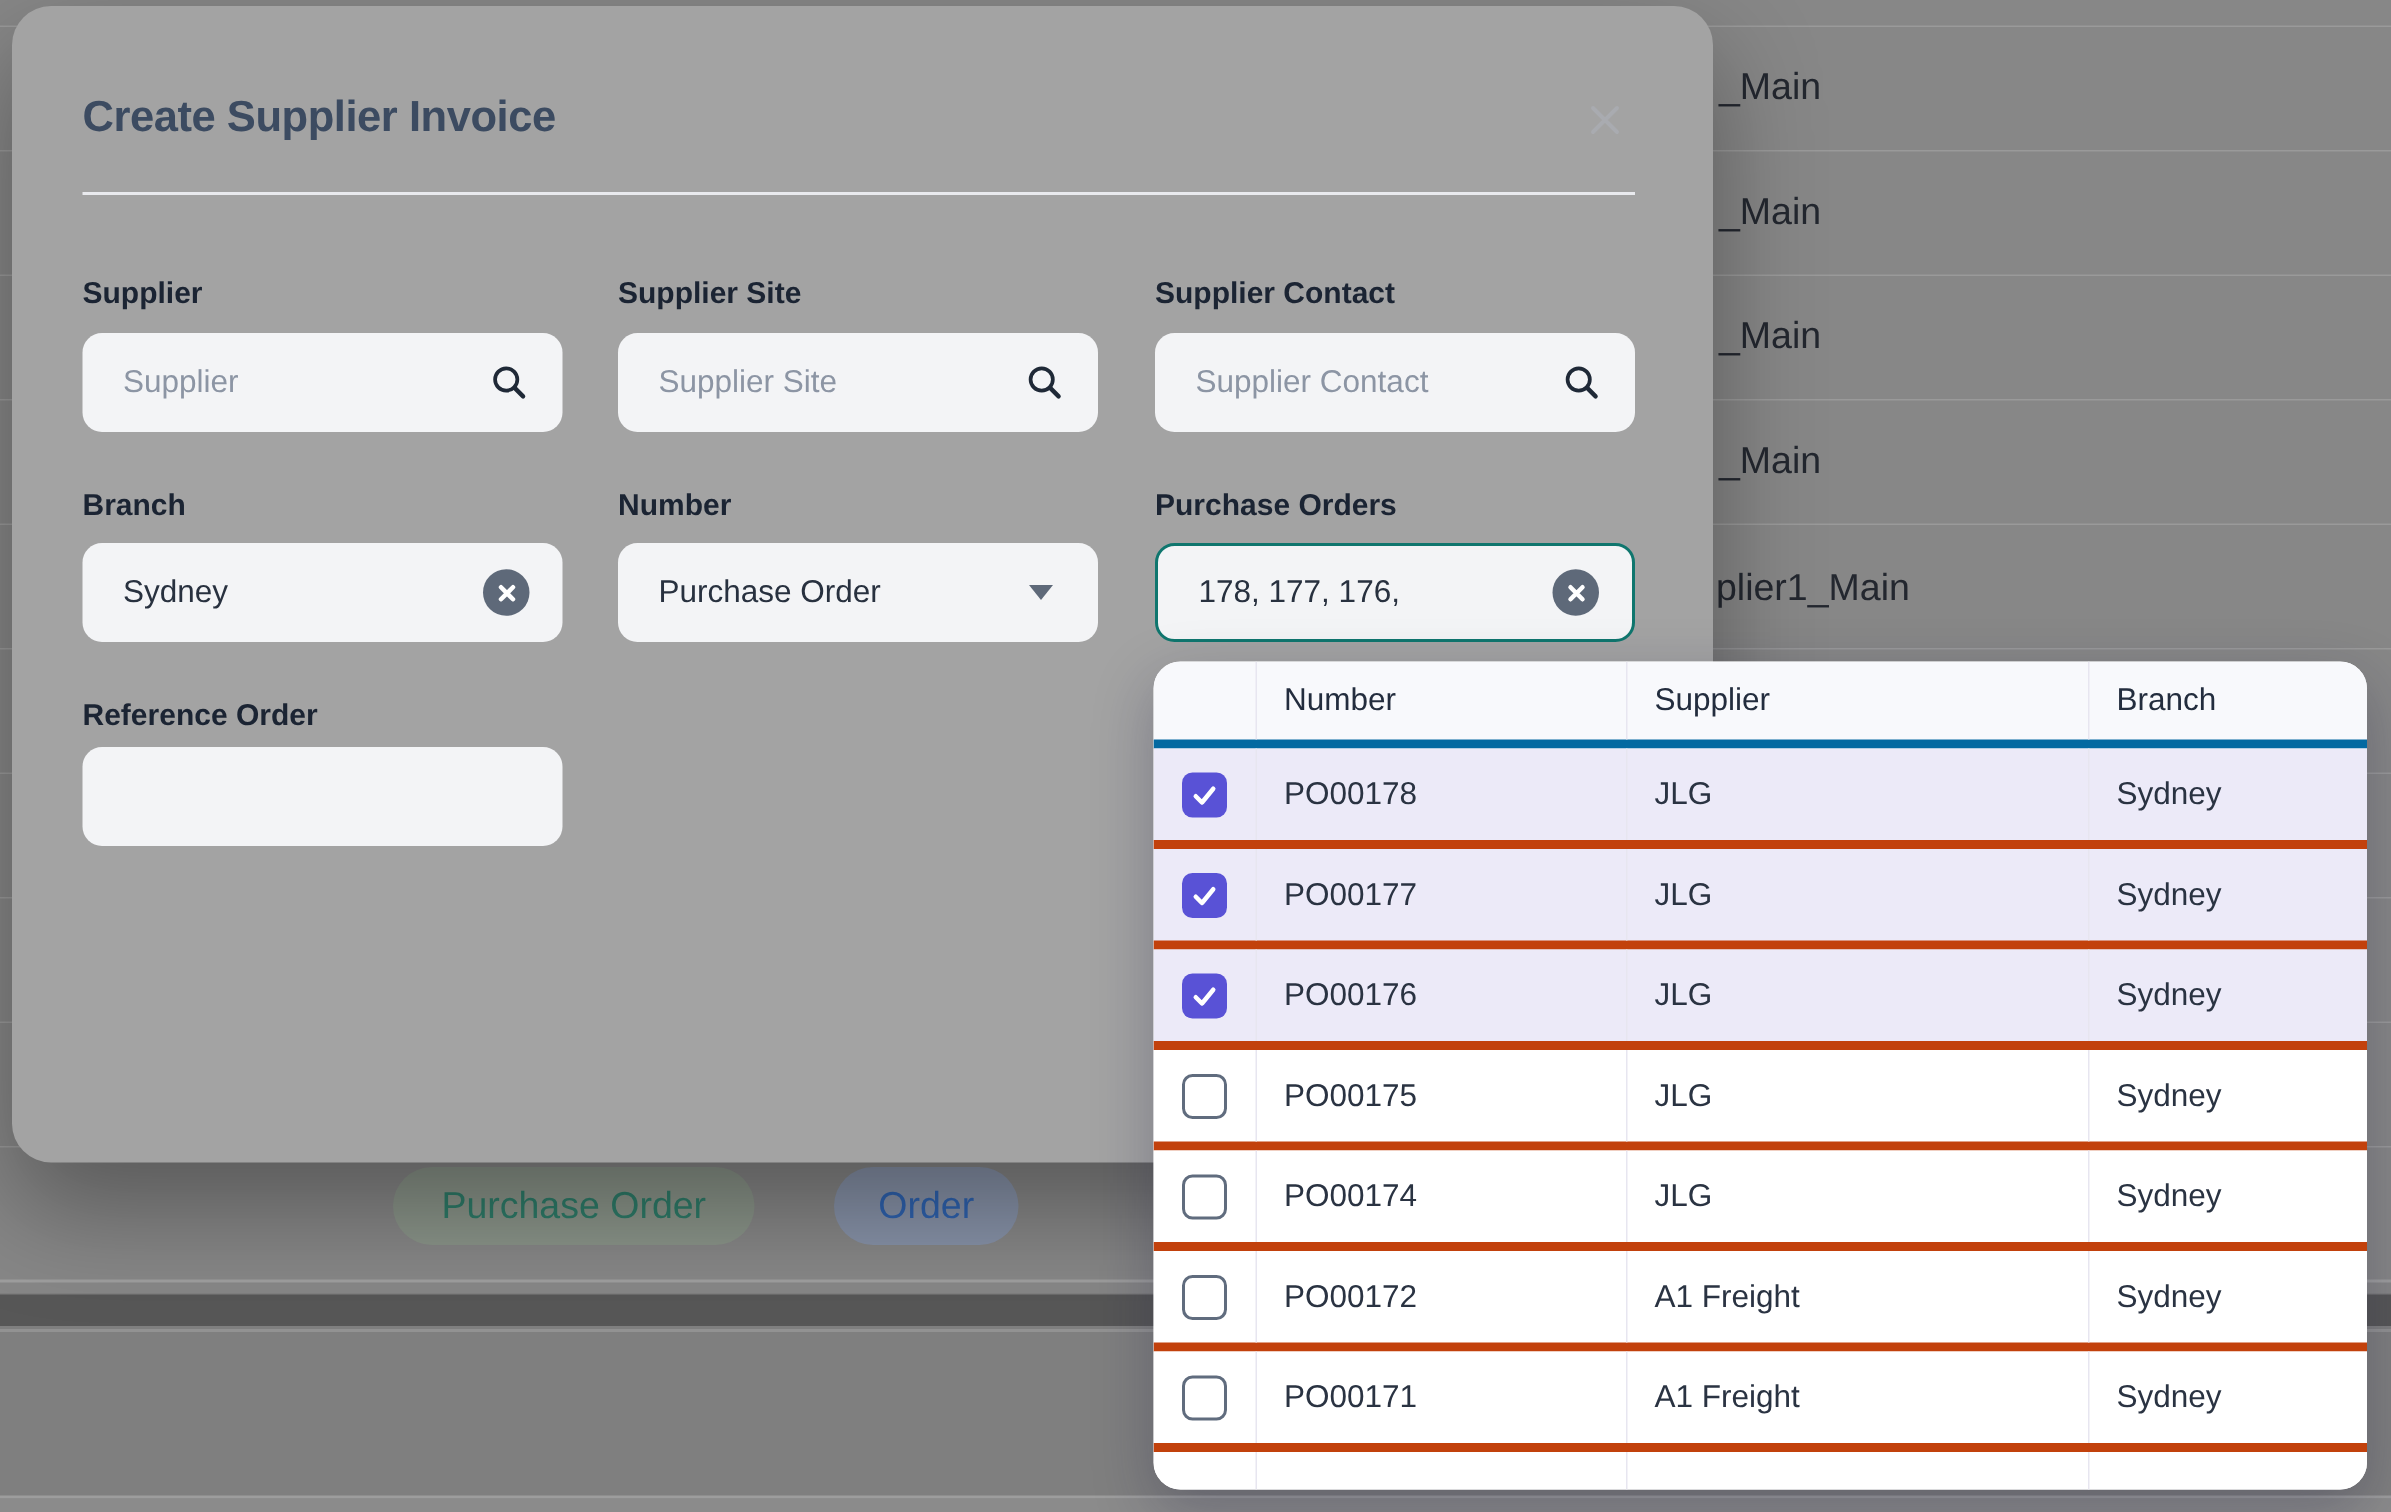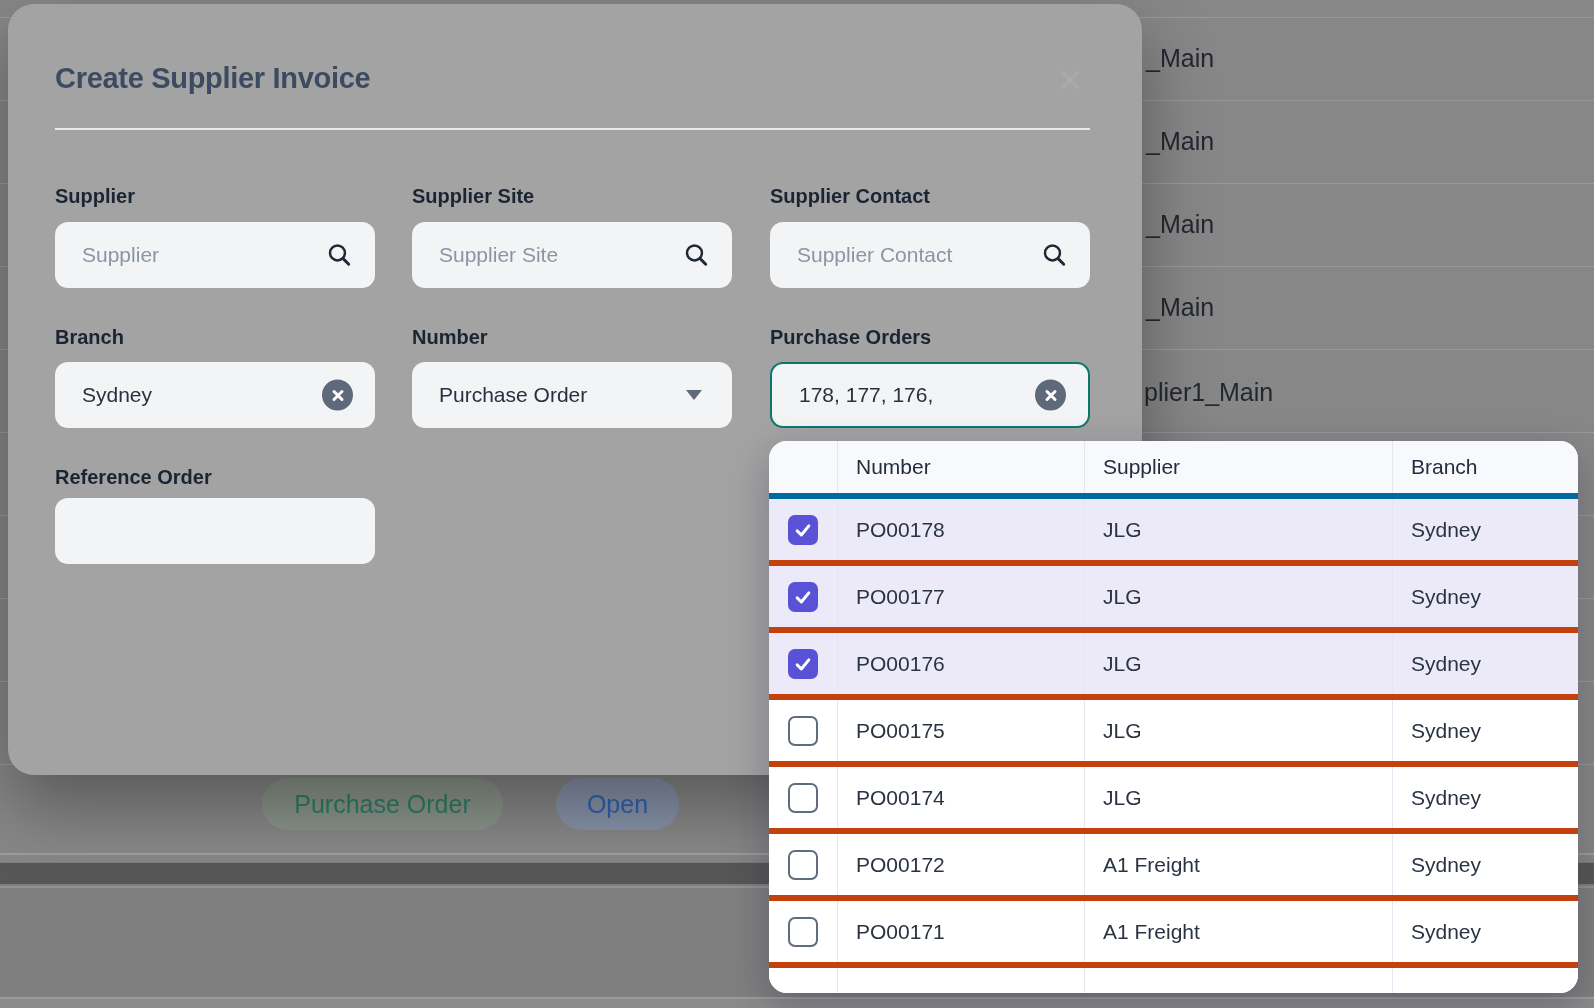--- a/index.html
+++ b/index.html
@@ -89,21 +89,21 @@
   <span class="bg-rowtext" style="left:1146px; top:44px">_Main</span>
   <span class="bg-rowtext" style="left:1146px; top:127px">_Main</span>
   <span class="bg-rowtext" style="left:1146px; top:210px">_Main</span>
   <span class="bg-rowtext" style="left:1146px; top:293px">_Main</span>
   <span class="bg-rowtext" style="left:1144px; top:378px">plier1_Main</span>
 
   <div class="bg-pill po">
     <span>Purchase Order</span>
   </div>
   <div class="bg-pill open">
-    <span>Open</span>
+    <span>Order</span>
   </div>
 
   <div class="bg-band" style="top:853px; height:2px;  background:#9E9E9E"></div>
   <div class="bg-band" style="top:863px; height:21px; background:#575757"></div>
   <div class="bg-band" style="top:886px; height:2px;  background:#929292"></div>
   <div class="bg-band" style="top:997px; height:2px;  background:#9D9D9D"></div>
   <div class="bg-band" style="top:999px; height:9px;  background:#8B8B8B"></div>
 </div>
 
 <div class="modal">

